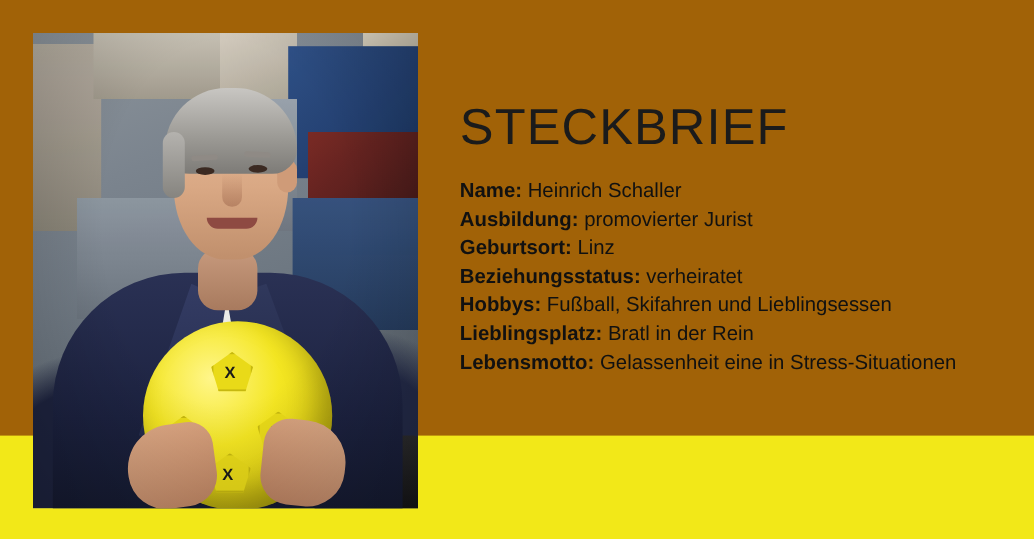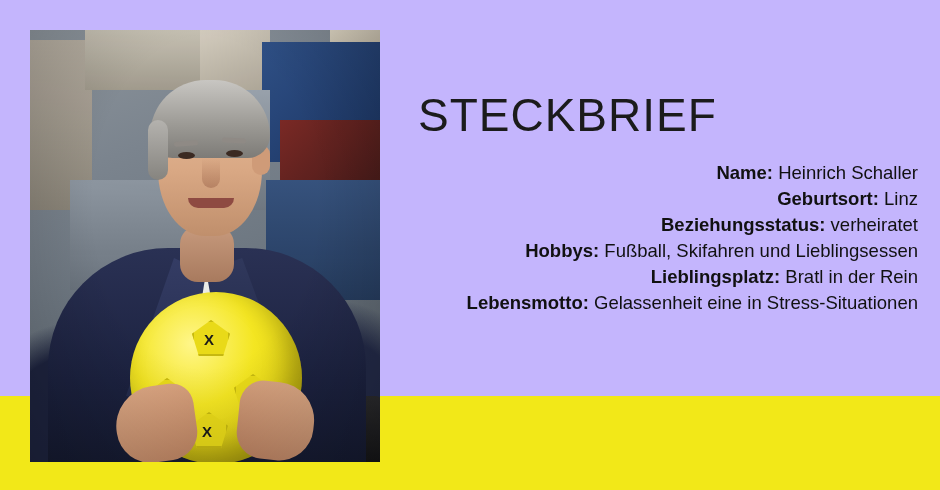--- a/index.html
+++ b/index.html
@@ -10,21 +10,21 @@
     width: 940px;
     height: 490px;
     background: #f2e818;
     font-family: "Liberation Sans", sans-serif;
     overflow: hidden;
   }
   .card {
     position: relative;
     width: 940px;
     height: 396px;
-    background: #c4b5fd;
+    background: #a16207;
     box-sizing: border-box;
   }
   
   .photo-wrap {
     position: absolute;
     left: 30px;
     top: 30px;
     width: 350px;
     height: 432px;
     overflow: hidden;
@@ -207,21 +207,20 @@
     color: #1b1b1b;
     font-weight: normal;
     margin: 0 0 22px 0;
     line-height: 1;
     font-family: "Liberation Sans", sans-serif;
   }
   .facts {
     list-style: none;
     margin: 0;
     padding: 0;
-    text-align: right;
   }
   .fact {
     font-size: 18.5px;
     line-height: 26px;
     color: #111;
   }
   .fact .k {
     font-weight: bold;
   }
   .fact .v {
@@ -281,20 +280,24 @@
   </div>
 
   <div class="info">
     <h1 class="title">STECKBRIEF</h1>
     <ul class="facts">
       <li class="fact">
         <span class="k">Name:</span>
         <span class="v">Heinrich Schaller</span>
       </li>
       <li class="fact">
+        <span class="k">Ausbildung:</span>
+        <span class="v">promovierter Jurist</span>
+      </li>
+      <li class="fact">
         <span class="k">Geburtsort:</span>
         <span class="v">Linz</span>
       </li>
       <li class="fact">
         <span class="k">Beziehungsstatus:</span>
         <span class="v">verheiratet</span>
       </li>
       <li class="fact">
         <span class="k">Hobbys:</span>
         <span class="v">Fußball, Skifahren und Lieblingsessen</span>

